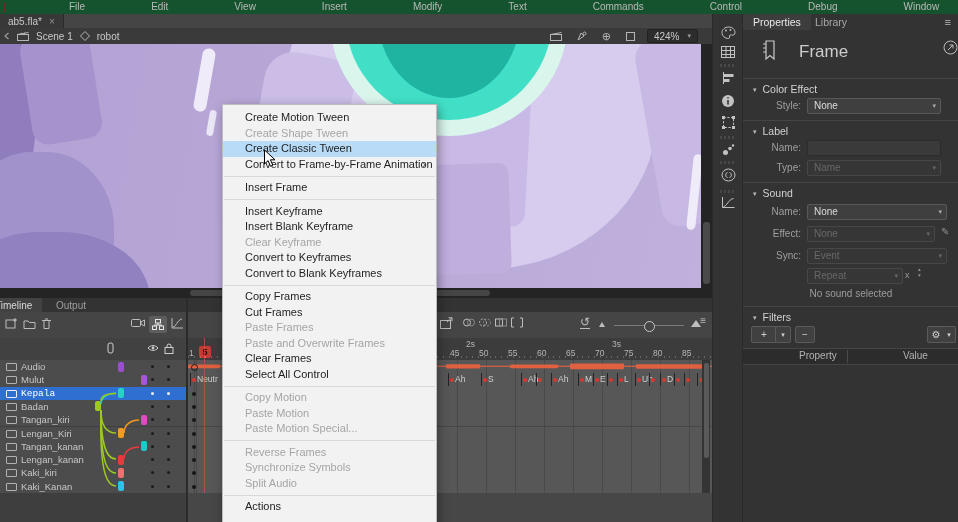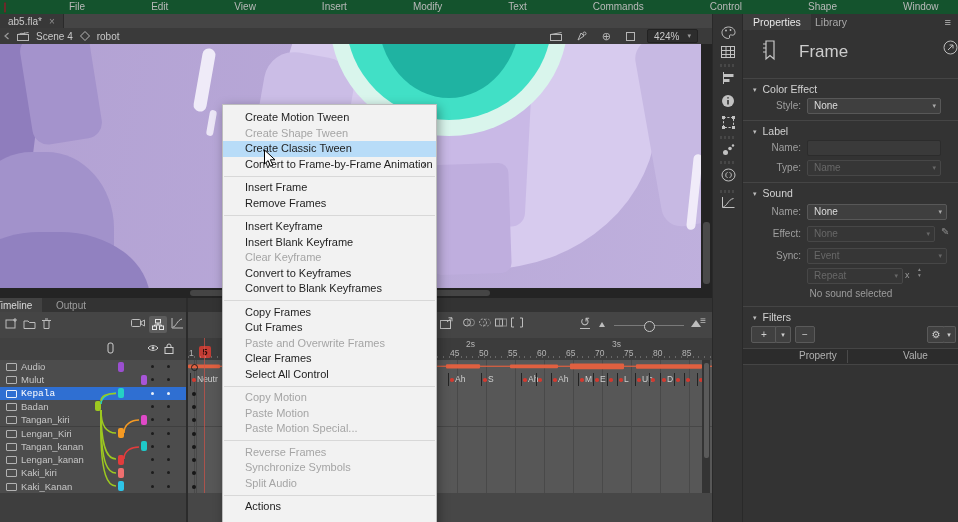--- a/index.html
+++ b/index.html
@@ -127,21 +127,21 @@
 <div id="menubar">
   <div id="app-logo"></div>
 <span class="menu-item">File</span>
     <span class="menu-item">Edit</span>
     <span class="menu-item">View</span>
     <span class="menu-item">Insert</span>
     <span class="menu-item">Modify</span>
     <span class="menu-item">Text</span>
     <span class="menu-item">Commands</span>
     <span class="menu-item">Control</span>
-    <span class="menu-item">Shape</span>
+    <span class="menu-item">Debug</span>
     <span class="menu-item">Window</span>
     <span class="menu-item">Help</span>
   </div>
 
 <div id="tabbar">
   <div id="doc-tab">
     <span class="t-label">ab5.fla*</span>
     <span class="t-close">×</span>
   </div>
 </div>
@@ -151,21 +151,21 @@
     <svg width="8" height="8">
         <path d="M5.5 1 L2 4 L5.5 7" stroke="#9a9a9a" fill="none" stroke-width="1.2"></path>
       </svg>
   </span>
   <span class="mini-ic">
     <svg width="12" height="9">
         <rect x="0.5" y="2.5" width="11" height="6" fill="none" stroke="#b5b5b5"></rect>
         <path d="M0.5 2.5 L11.5 0.5 M3 2.3 L4.5 0.8 M6.5 2 L8 0.6" stroke="#b5b5b5" fill="none"></path>
       </svg>
   </span>
-  <span class="crumb">Scene 4</span>
+  <span class="crumb">Scene 1</span>
   <span class="mini-ic">
     <svg width="10" height="10">
         <path d="M5 0.5 L9.5 5 L5 9.5 L0.5 5 Z" fill="none" stroke="#b5b5b5"></path>
       </svg>
   </span>
   <span class="crumb">robot</span>
   <div id="editbar-right">
     <span class="mini-ic">
       <svg width="12" height="9">
           <rect x="0.5" y="2.5" width="11" height="6" fill="none" stroke="#b5b5b5"></rect>
@@ -518,30 +518,30 @@
   <div id="tl-divider"></div>
 </div>
 
 <div id="ctxmenu">
     <div class="cm-item"><span>Create Motion Tween</span></div>
     <div class="cm-item disabled"><span>Create Shape Tween</span></div>
     <div class="cm-item highlighted"><span>Create Classic Tween</span></div>
     <div class="cm-item"><span>Convert to Frame-by-Frame Animation</span><span class="cm-arrow">›</span></div>
     <div class="cm-sep"></div>
     <div class="cm-item"><span>Insert Frame</span></div>
-    <div class="cm-item"><span>Remove Frames</span></div>
     <div class="cm-sep"></div>
     <div class="cm-item"><span>Insert Keyframe</span></div>
     <div class="cm-item"><span>Insert Blank Keyframe</span></div>
     <div class="cm-item disabled"><span>Clear Keyframe</span></div>
     <div class="cm-item"><span>Convert to Keyframes</span></div>
     <div class="cm-item"><span>Convert to Blank Keyframes</span></div>
     <div class="cm-sep"></div>
     <div class="cm-item"><span>Copy Frames</span></div>
     <div class="cm-item"><span>Cut Frames</span></div>
+    <div class="cm-item disabled"><span>Paste Frames</span></div>
     <div class="cm-item disabled"><span>Paste and Overwrite Frames</span></div>
     <div class="cm-item"><span>Clear Frames</span></div>
     <div class="cm-item"><span>Select All Control</span></div>
     <div class="cm-sep"></div>
     <div class="cm-item disabled"><span>Copy Motion</span></div>
     <div class="cm-item disabled"><span>Paste Motion</span></div>
     <div class="cm-item disabled"><span>Paste Motion Special...</span></div>
     <div class="cm-sep"></div>
     <div class="cm-item disabled"><span>Reverse Frames</span></div>
     <div class="cm-item disabled"><span>Synchronize Symbols</span></div>

